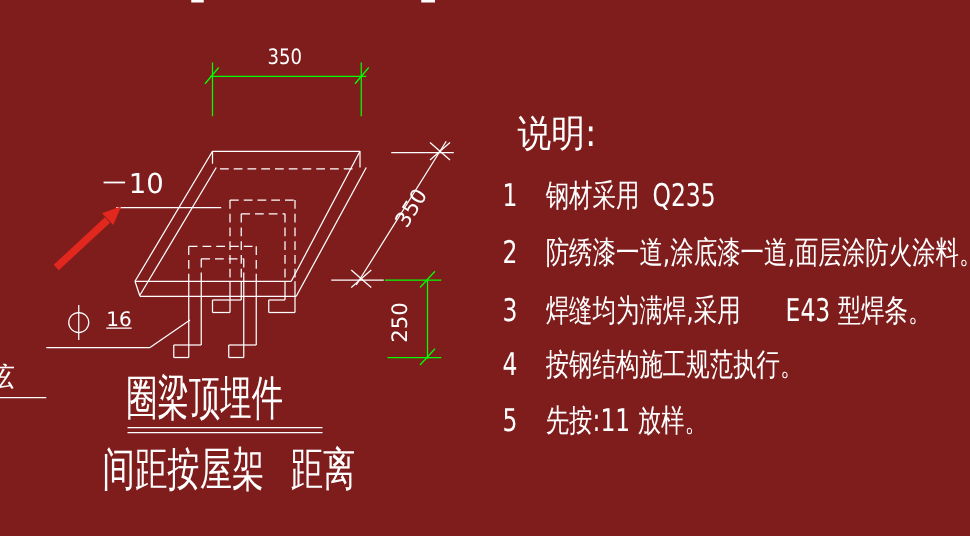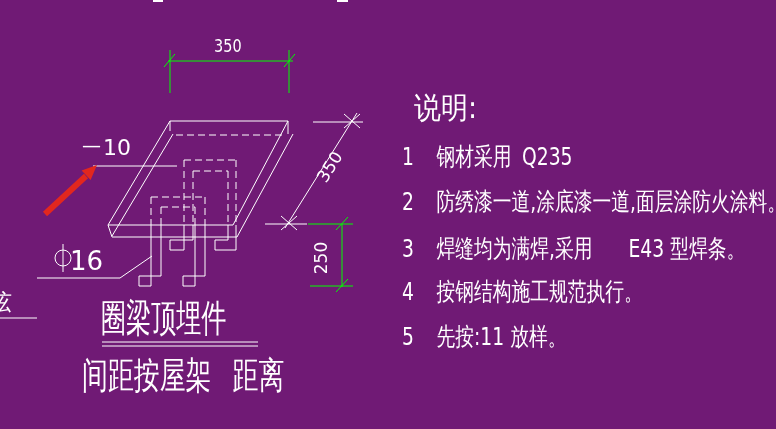--- a/index.html
+++ b/index.html
@@ -1,29 +1,29 @@
 <!DOCTYPE html>
 <html><head>
 <meta charset="utf-8">
 <style>
   html,body{margin:0;padding:0;background:#000;}
   #canvas{
-    position:relative;width:776px;height:429px;background:#701a75;overflow:hidden;
+    position:relative;width:776px;height:429px;background:#7f1d1d;overflow:hidden;
     font-family:"DejaVu Sans","Liberation Sans",sans-serif;color:#fff;
   }
   #canvas svg{position:absolute;left:0;top:0;}
   .txt{position:absolute;white-space:pre;line-height:1;}
   .white{color:#ffffff;}
   
   .dim-top{left:214px;top:38px;font-size:17px;transform:scaleX(.85);transform-origin:0 0;}
   .dim-diag{left:330px;top:167px;font-size:17px;transform:translate(-50%,-50%) rotate(-58deg);}
   .dim-side{left:321px;top:258px;font-size:17px;transform:translate(-50%,-50%) rotate(-90deg);}
   .thick-dash{left:82px;top:136px;font-size:19px;}
   .thick-val{left:103px;top:137px;font-size:22px;}
-  .dia-val{left:70px;top:248px;font-size:26px;}
+  .dia-val{left:85px;top:248px;font-size:16px;text-decoration:underline;}
   
   .dwg-title{left:101px;top:299px;font-size:38px;transform:scaleX(.66);transform-origin:0 0;}
   .dwg-sub{left:82px;top:357px;font-size:37px;transform:scaleX(.70);transform-origin:0 0;}
   .dwg-sub .gap{margin-left:30px;}
   
   .clip-box{left:0;top:291px;width:14px;height:24px;overflow:hidden;position:absolute;}
   .clip-box span{position:absolute;left:-11px;top:0;font-size:23px;line-height:1;}
   
   .notes-heading{left:414px;top:93px;font-size:30px;transform:scaleX(.9);transform-origin:0 0;}
   .note-row{position:absolute;left:402px;font-size:25px;line-height:1.15;white-space:pre;

